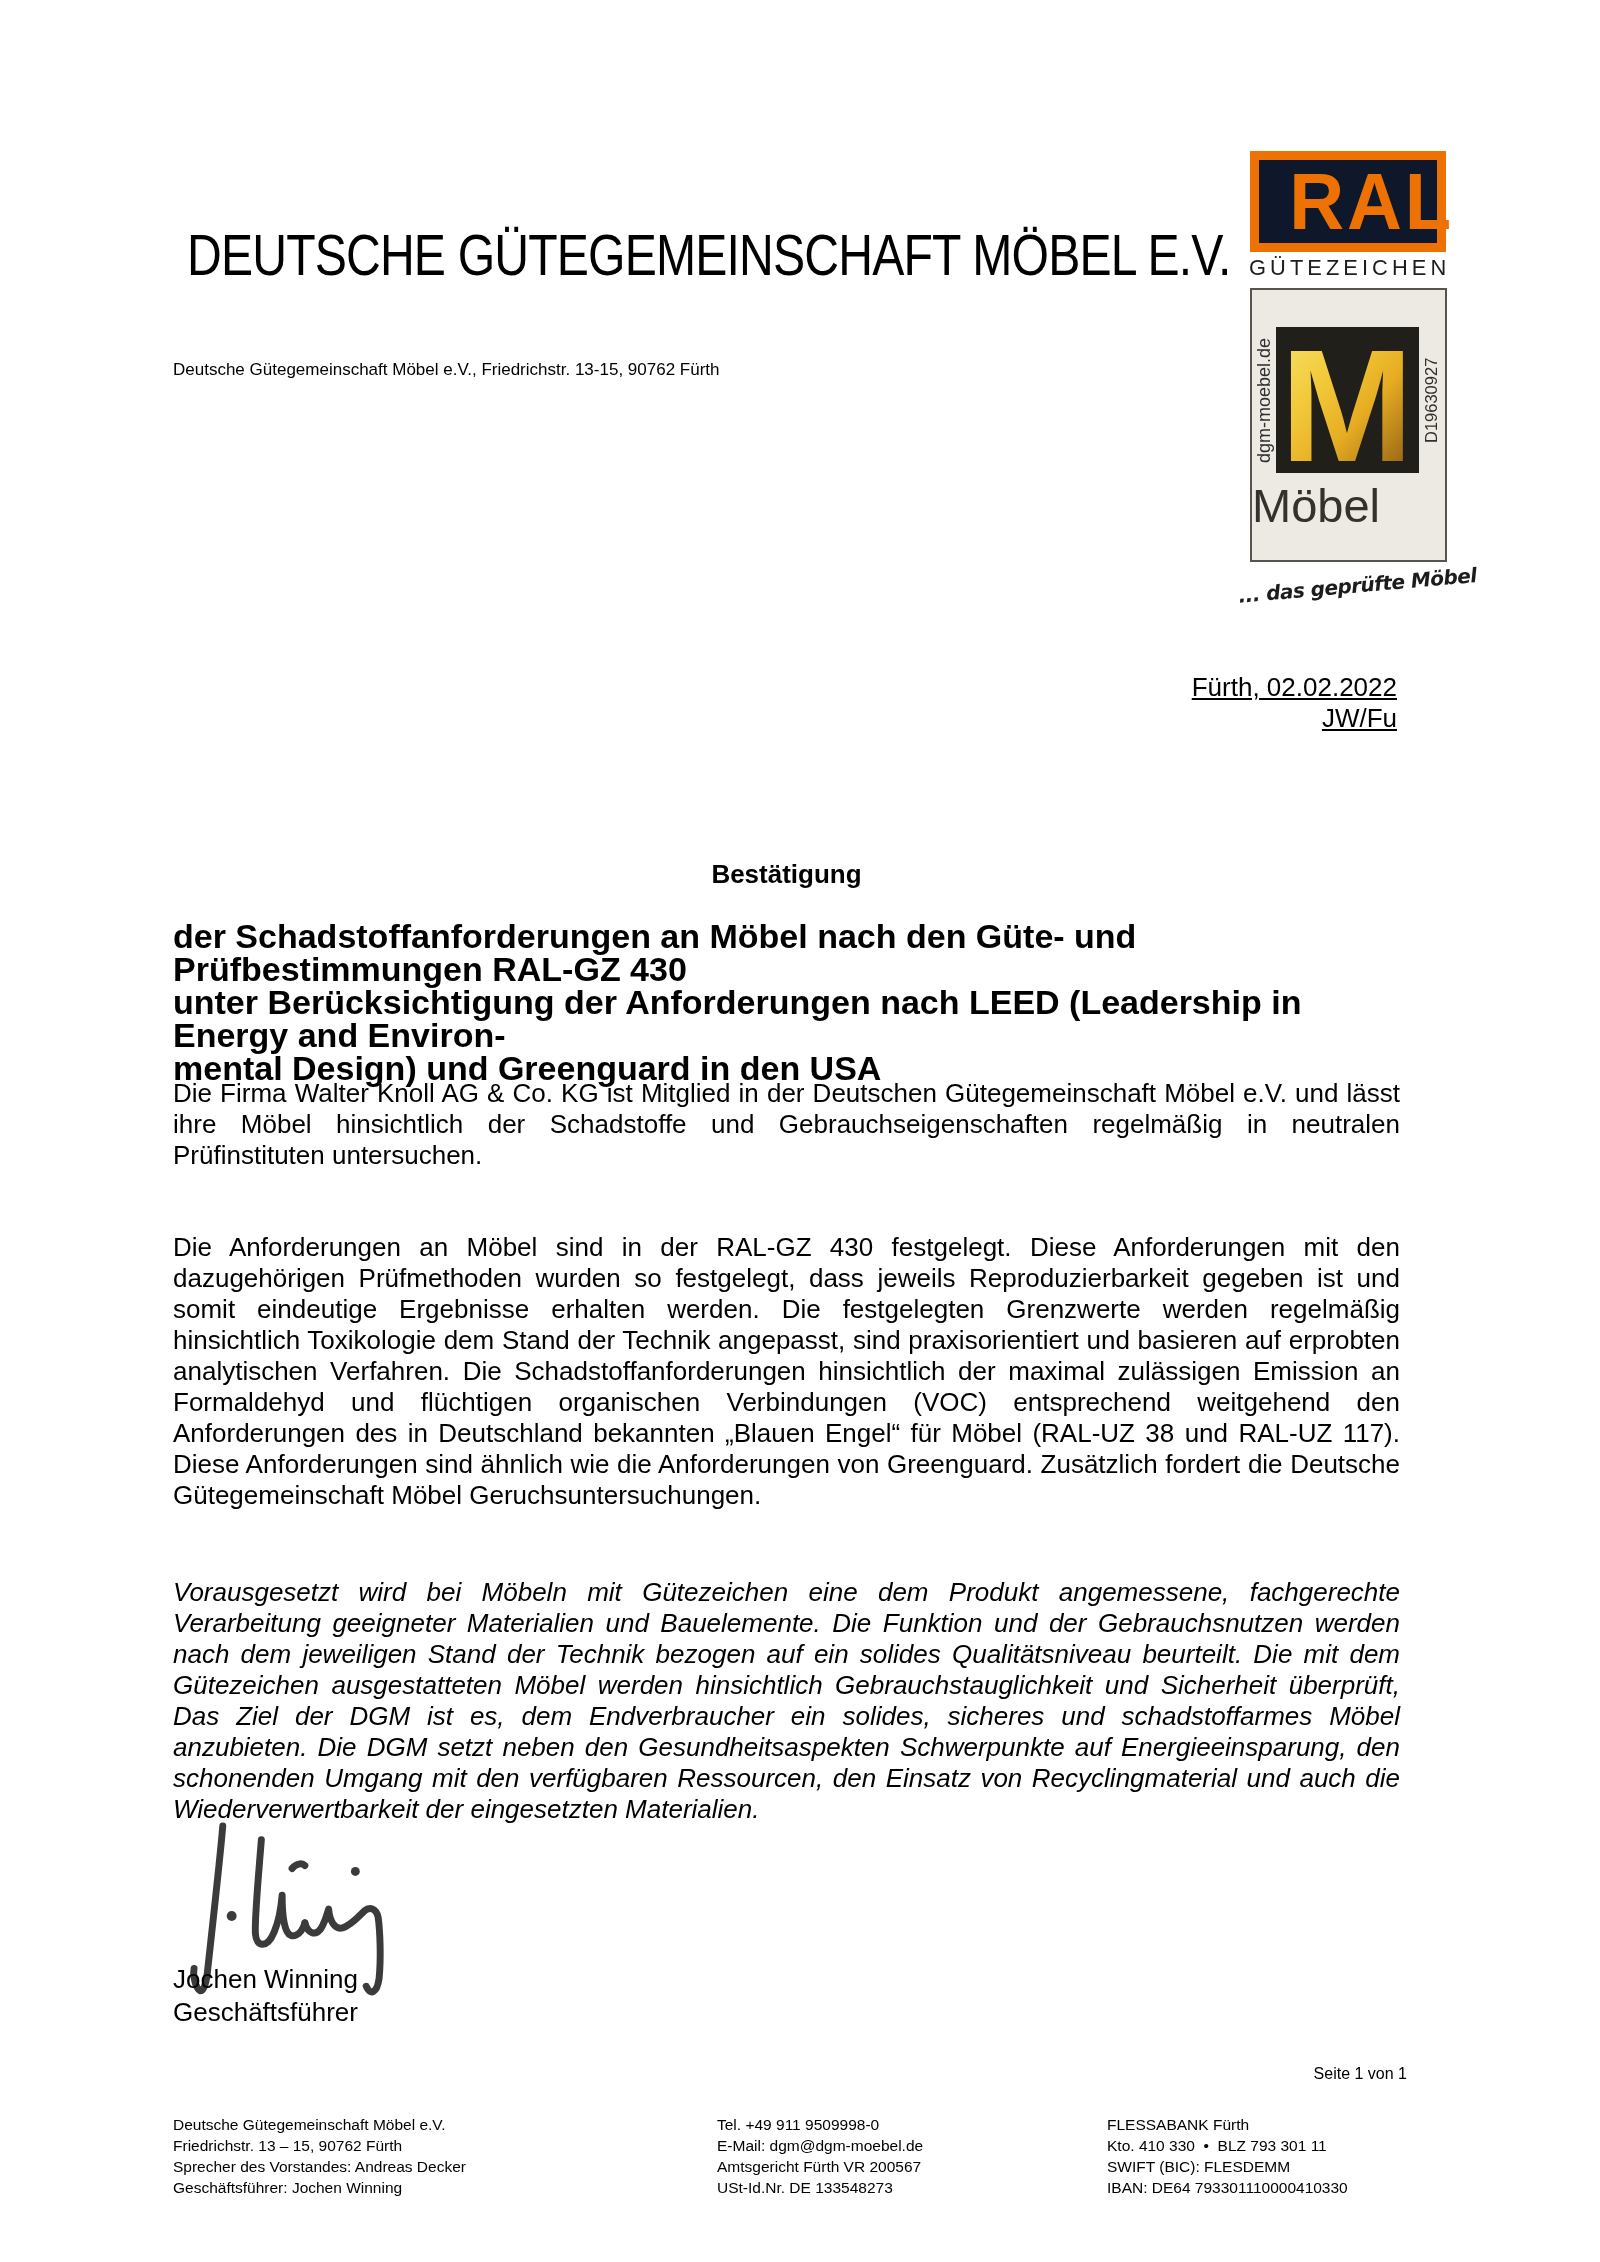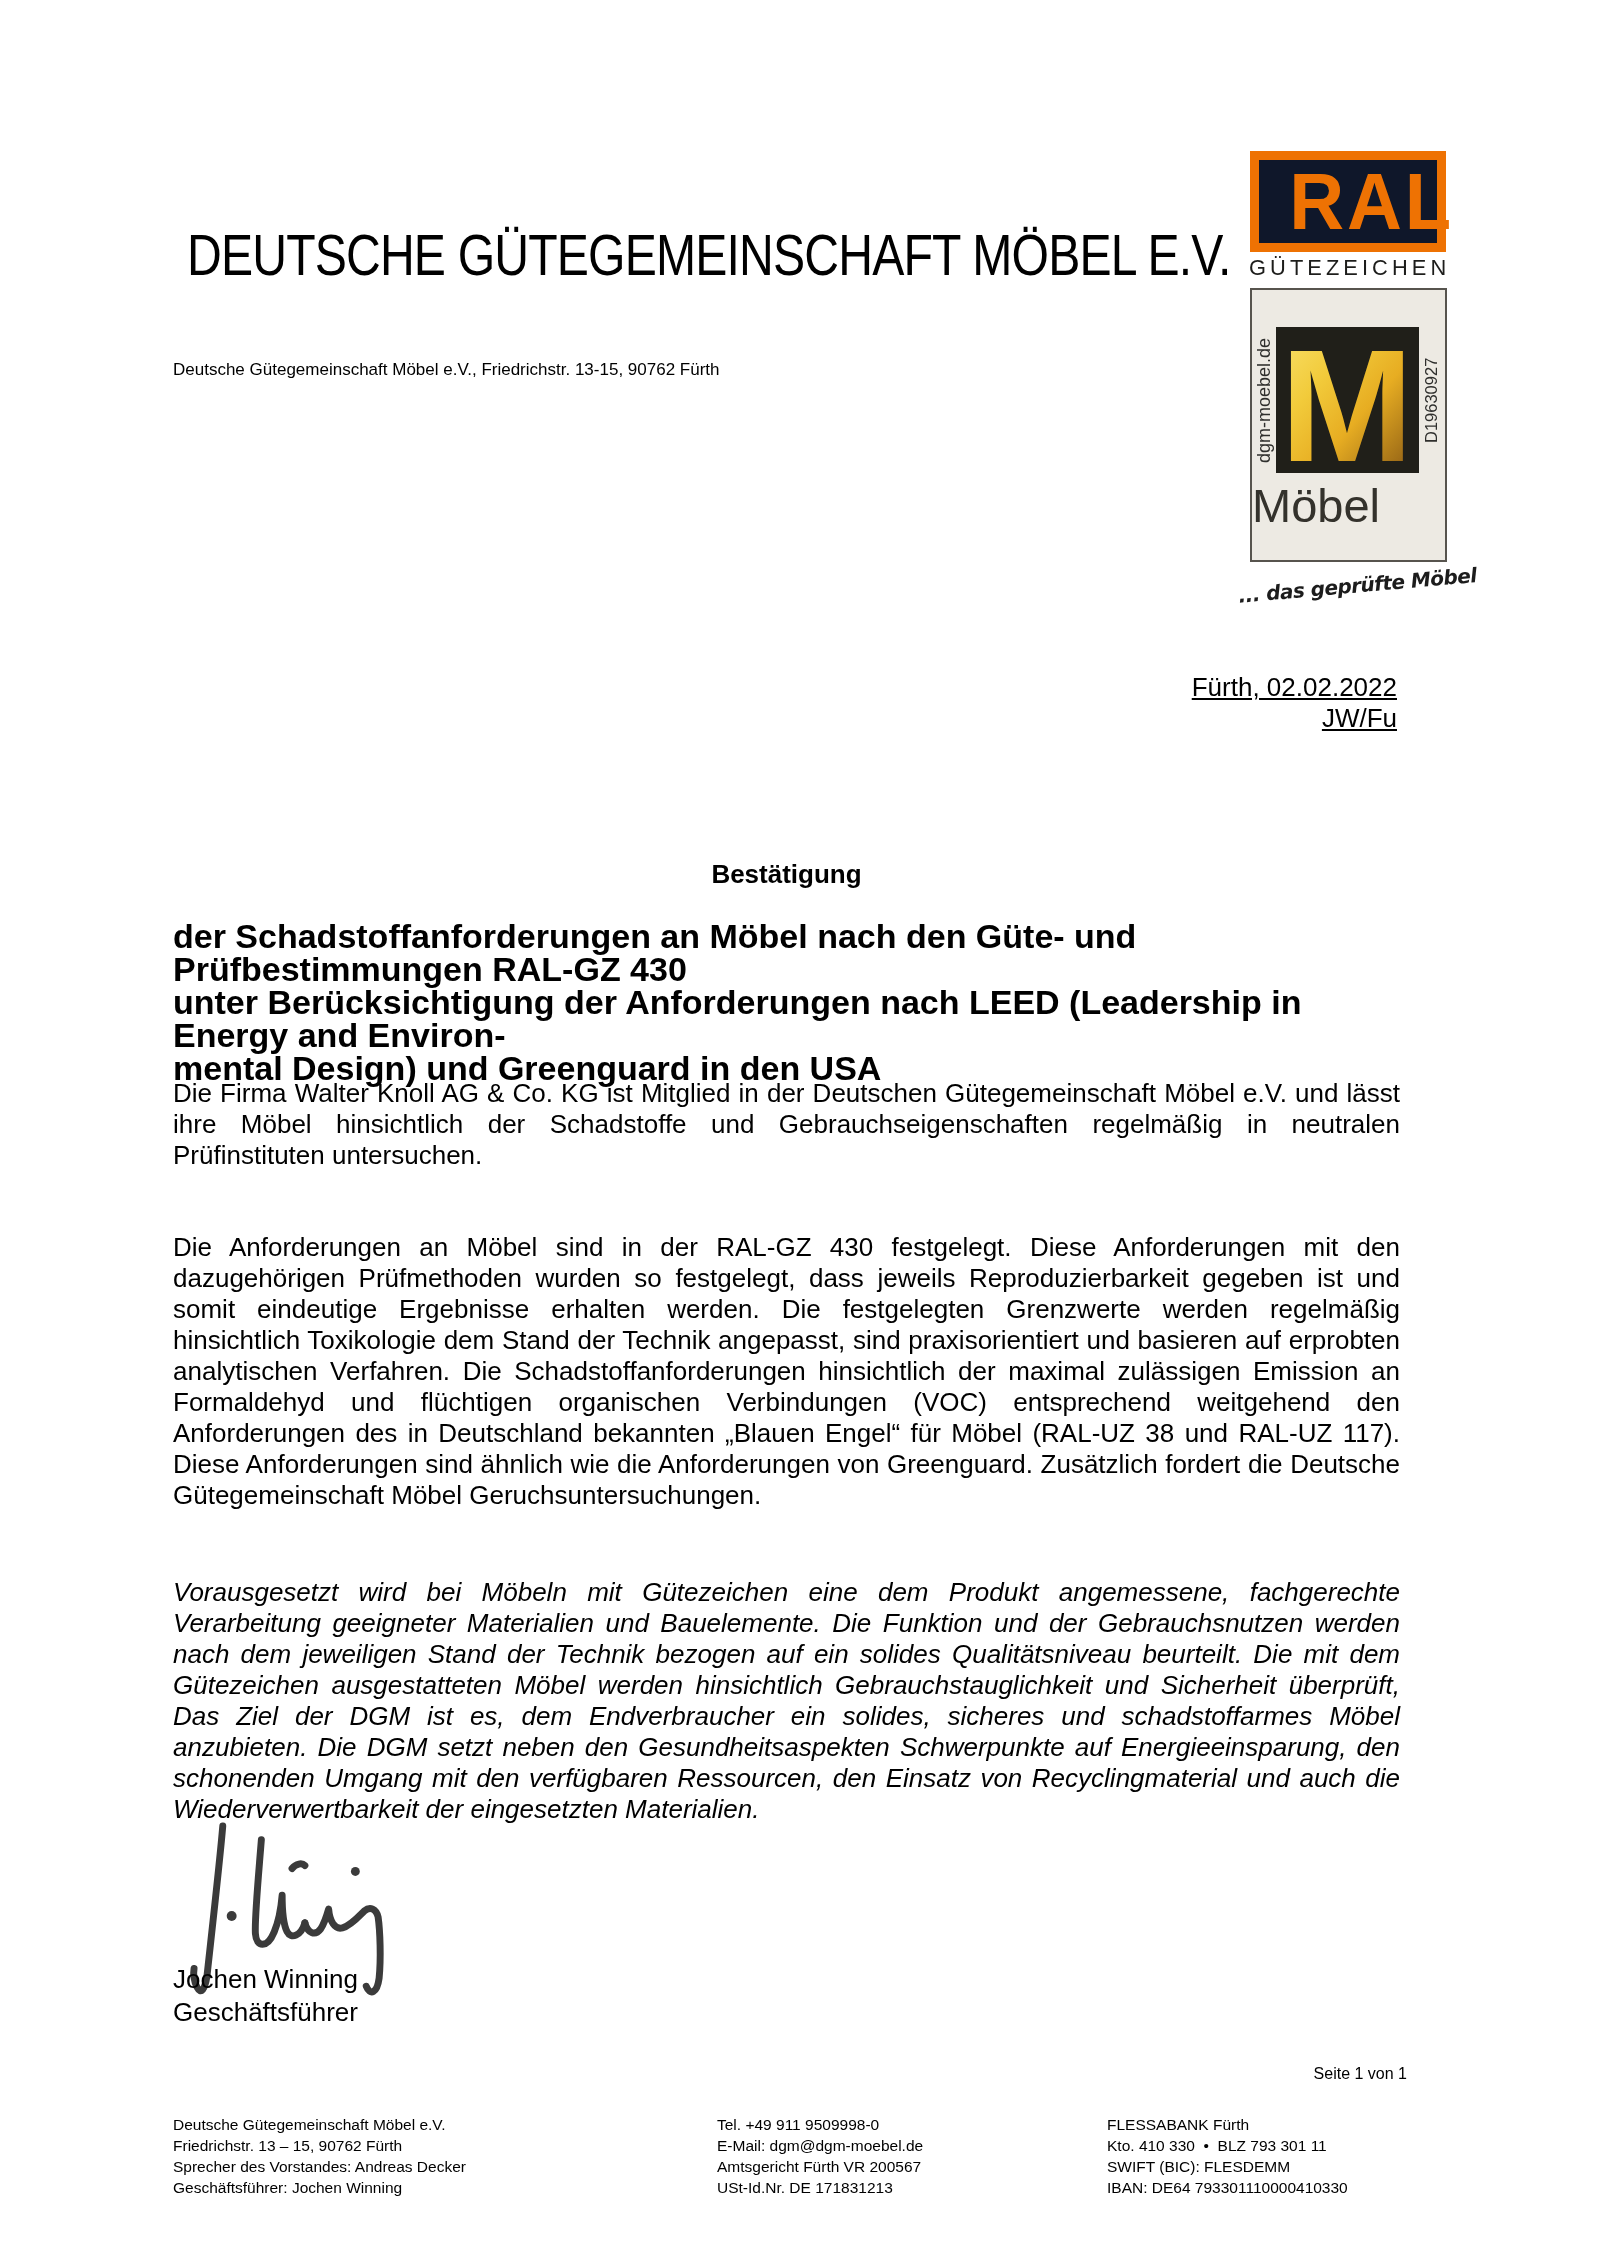--- a/index.html
+++ b/index.html
@@ -189,19 +189,19 @@
   <div class="abs sig-role">Geschäftsführer</div>
 
   <div class="abs page-num">Seite 1 von 1</div>
   <div class="abs footer-col c1">Deutsche Gütegemeinschaft Möbel e.V.
 Friedrichstr. 13 – 15, 90762 Fürth
 Sprecher des Vorstandes: Andreas Decker
 Geschäftsführer: Jochen Winning</div>
   <div class="abs footer-col c2">Tel. +49 911 9509998-0
 E-Mail: dgm@dgm-moebel.de
 Amtsgericht Fürth VR 200567
-USt-Id.Nr. DE 171831213</div>
+USt-Id.Nr. DE 133548273</div>
   <div class="abs footer-col c3">FLESSABANK Fürth
 Kto. 410 330  •  BLZ 793 301 11
 SWIFT (BIC): FLESDEMM
 IBAN: DE64 793301110000410330</div>
 
 </div>
 
 </body></html>

